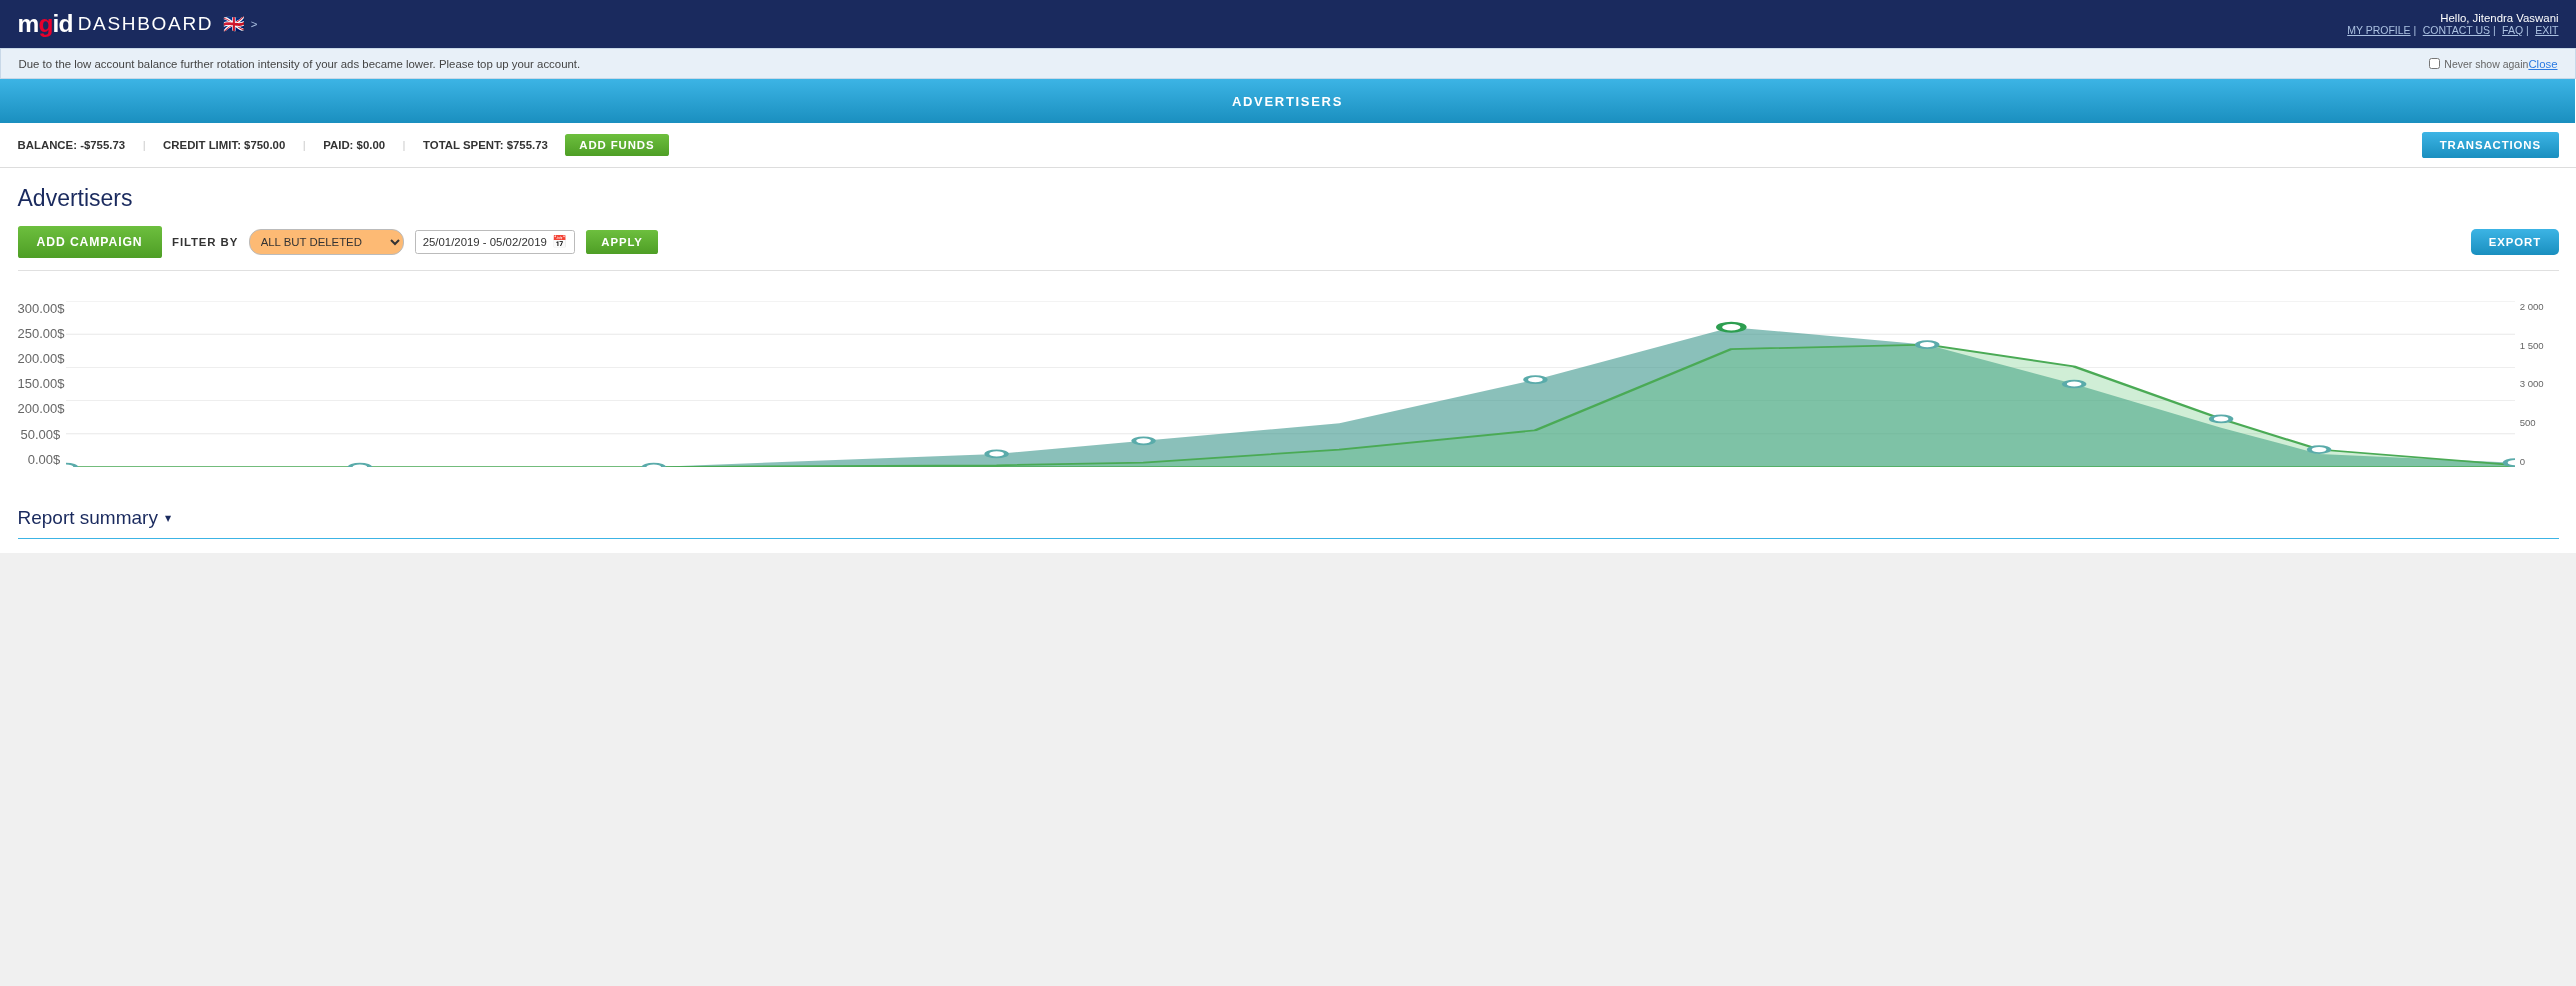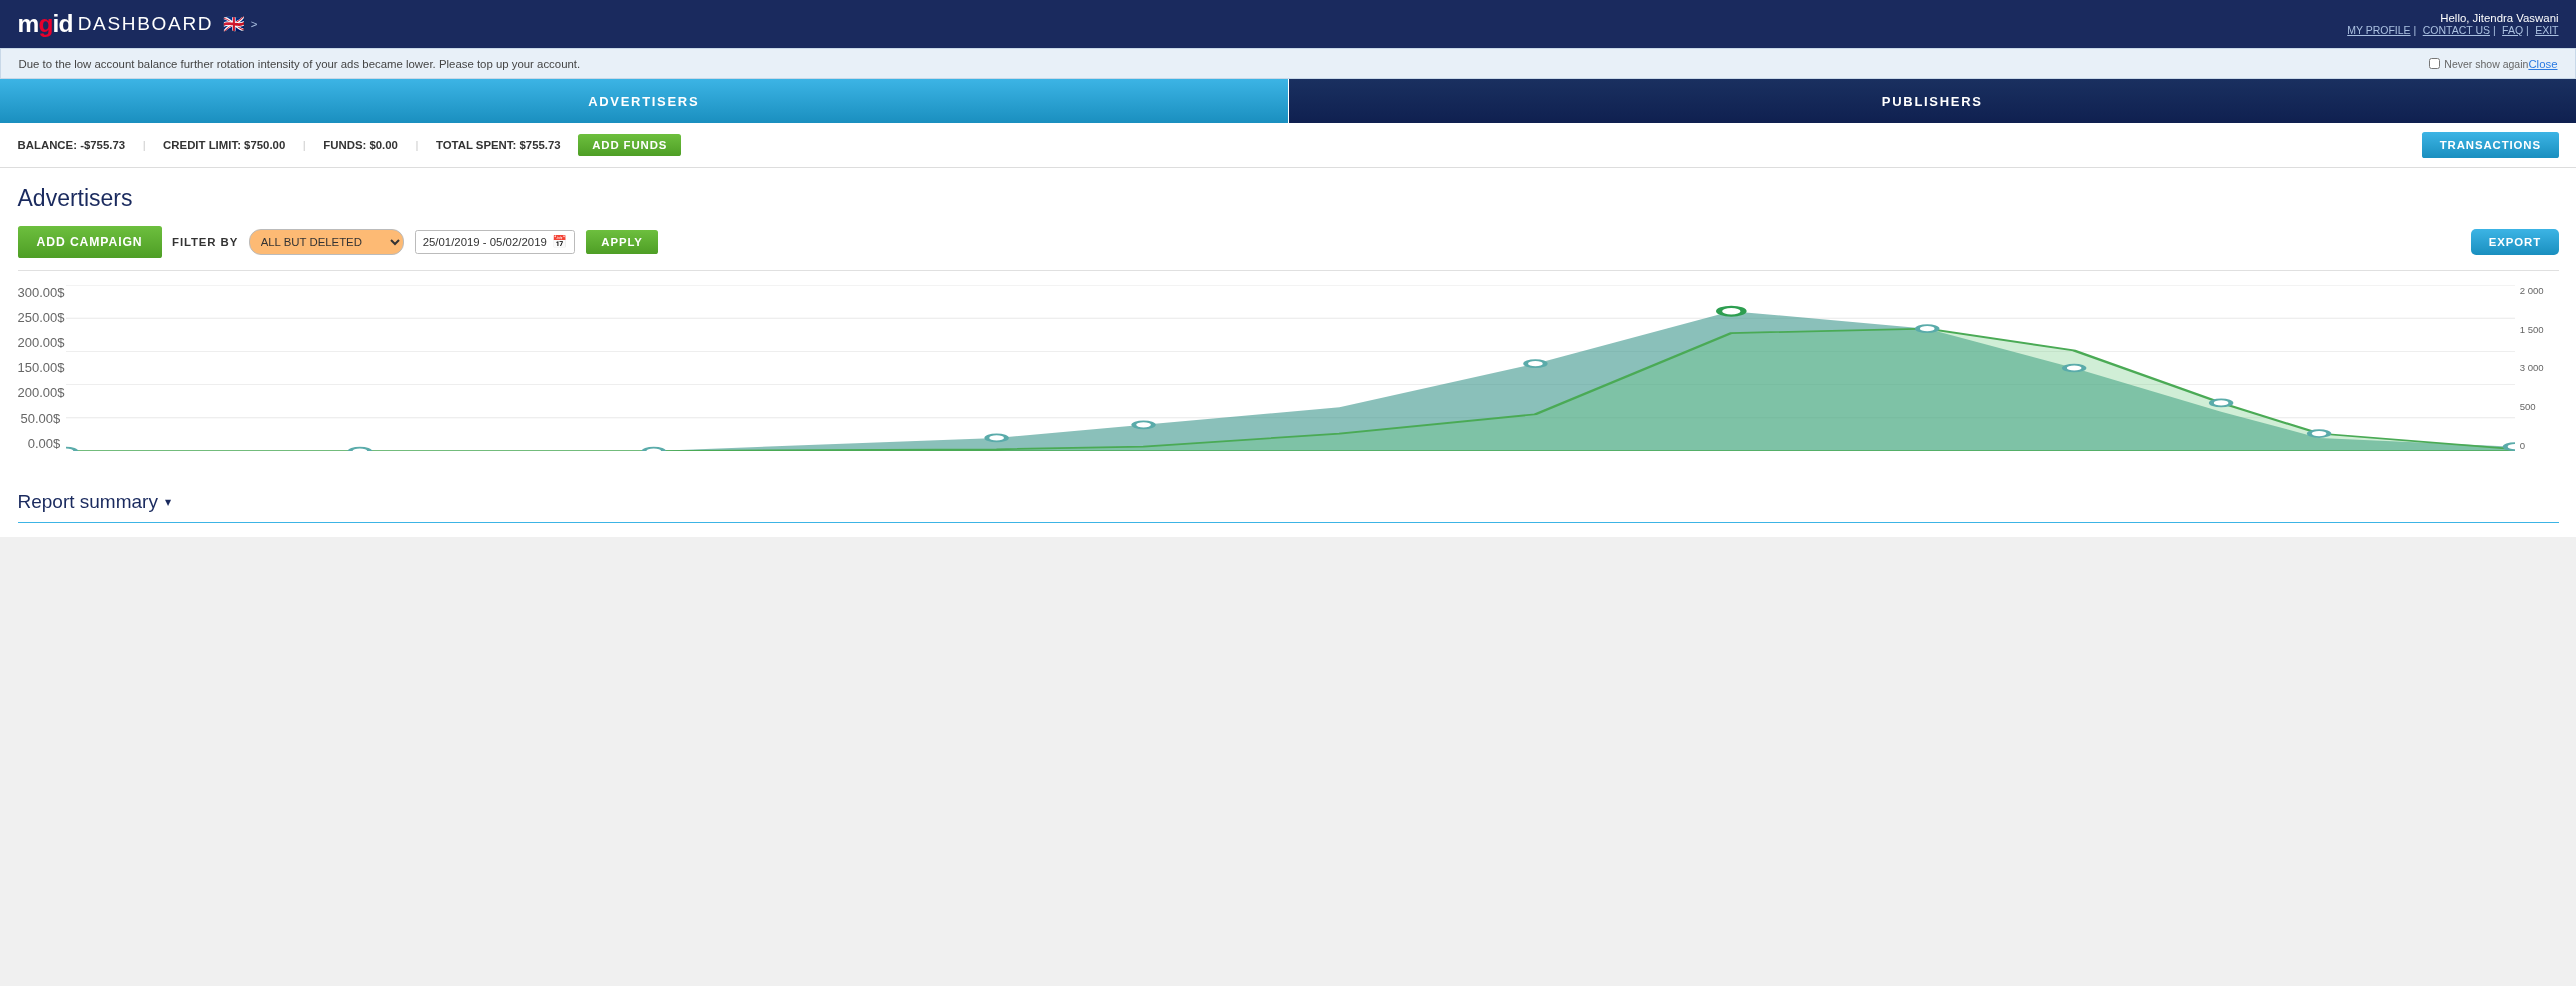--- a/index.html
+++ b/index.html
@@ -148,21 +148,21 @@
       color: #1a2a5e;
       font-weight: normal;
       margin-bottom: 14px;
     }
 
     
     #toolbar {
       display: flex;
       align-items: center;
       gap: 10.5px;
-      margin-bottom: 14px;
+      margin-bottom: 30px;
       padding-bottom: 12.2px;
       border-bottom: 0.9px solid #e0e0e0;
     }
     .btn-add-campaign {
       background: linear-gradient(180deg, #6dbf3e 0%, #4e9e25 100%);
       color: #fff;
       border: none;
       padding: 8.7px 19px;
       font-size: 12.2px;
       font-weight: bold;
@@ -342,34 +342,33 @@
     <label style="display:flex;align-items:center;gap:4.4px;cursor:pointer;">
       <input type="checkbox" class="notif-checkbox" style="">
       <span class="notif-never">Never show again</span>
     </label>
     <a class="notif-close" href="#">Close</a>
   </div>
 </div>
 
 <div id="tab-bar">
   <div class="tab-advertisers">ADVERTISERS</div>
-  <div class="tab-publishers">PUBLISHERS</div>
 </div>
 
 <div id="balance-bar">
   <span class="balance-item">
     <span>BALANCE:</span> <span>-$755.73</span>
   </span>
   <span class="balance-sep">|</span>
   <span class="balance-item">
     <span>CREDIT LIMIT:</span> <span>$750.00</span>
   </span>
   <span class="balance-sep">|</span>
   <span class="balance-item">
-    <span>FUNDS:</span> <span>$0.00</span>
+    <span>PAID:</span> <span>$0.00</span>
   </span>
   <span class="balance-sep">|</span>
   <span class="balance-item">
     <span>TOTAL SPENT:</span> <span>$755.73</span>
   </span>
   <button class="btn-add-funds">ADD FUNDS</button>
   <button class="btn-transactions">TRANSACTIONS</button>
 </div>
 
 <div id="main-content">

